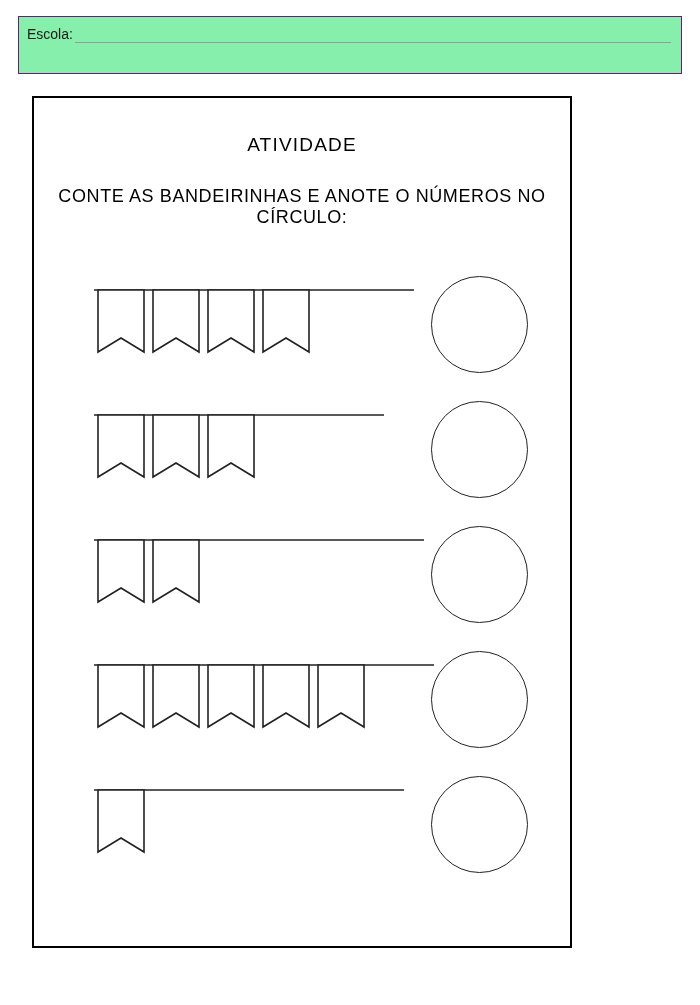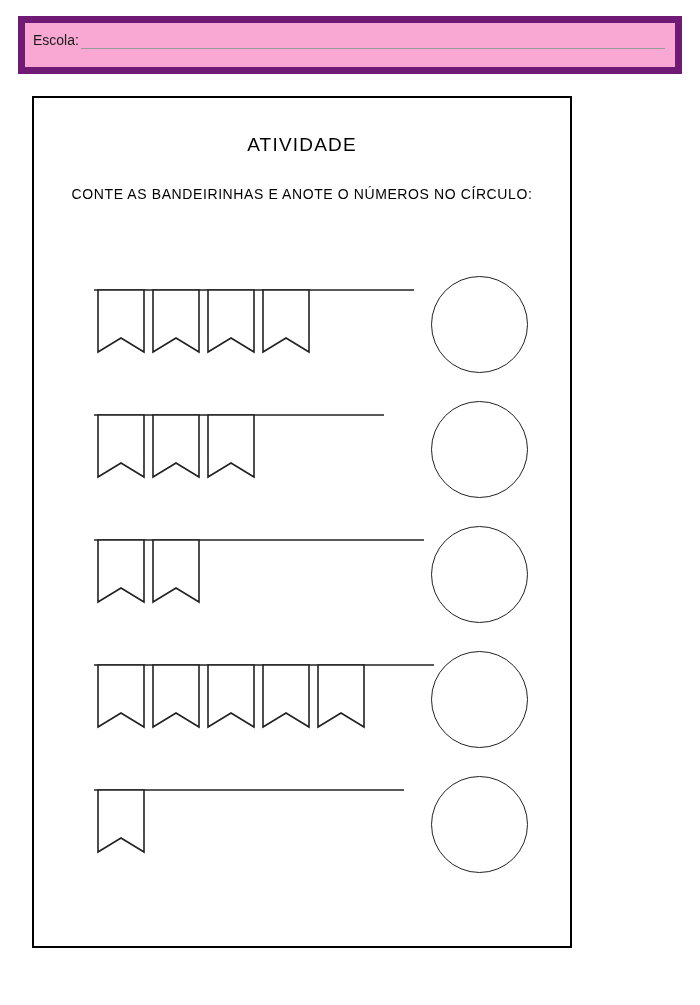--- a/index.html
+++ b/index.html
@@ -16,23 +16,23 @@
     overflow: hidden;
   }
 
   
   .header-block {
     position: absolute;
     left: 18px;
     top: 16px;
     width: 664px;
     height: 58px;
-    border: 7px solid #701a75;
+    border: 1px solid #701a75;
     box-sizing: border-box;
-    background: #f9a8d4;
+    background: #86efac;
   }
   .hdr-row {
     position: absolute;
     left: 0;
     width: 100%;
     height: 26px;
     display: flex;
     align-items: center;
   }
   .hdr-row.row1 { top: 2px; }
@@ -90,21 +90,21 @@
     font-size: 19px;
     letter-spacing: 1.2px;
     color: #000;
   }
   .instruction {
     position: absolute;
     top: 88px;
     left: 0;
     width: 100%;
     text-align: center;
-    font-size: 14px;
+    font-size: 18px;
     letter-spacing: 0.6px;
     color: #000;
   }
 
   
   .rows {
     position: absolute;
     top: 170px;
     left: 0;
     width: 100%;

